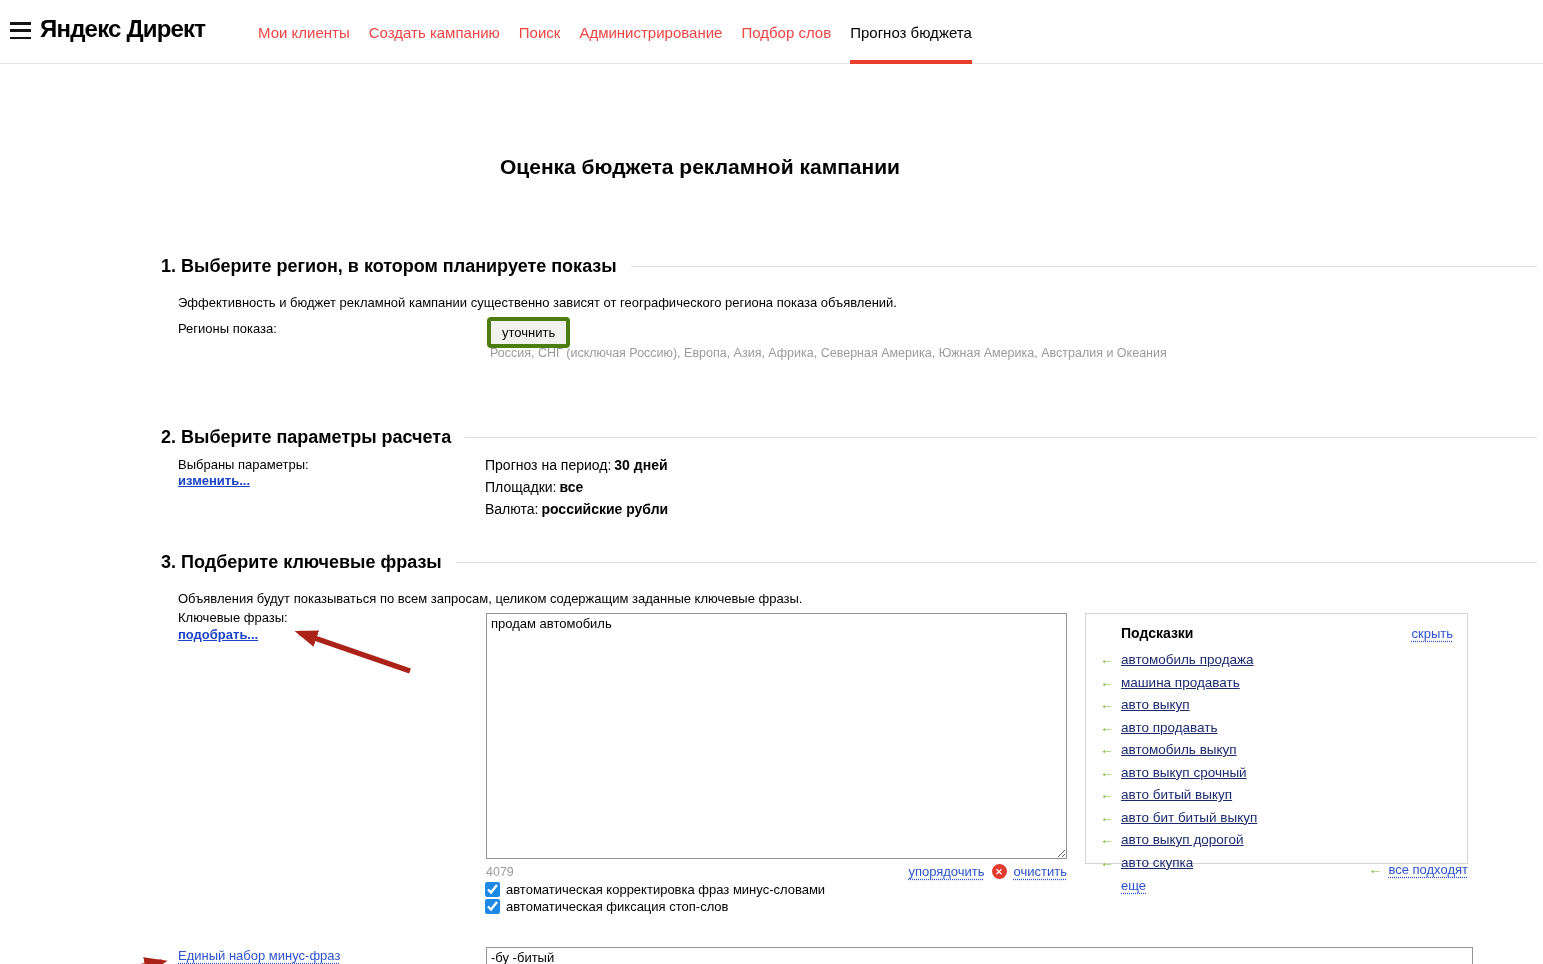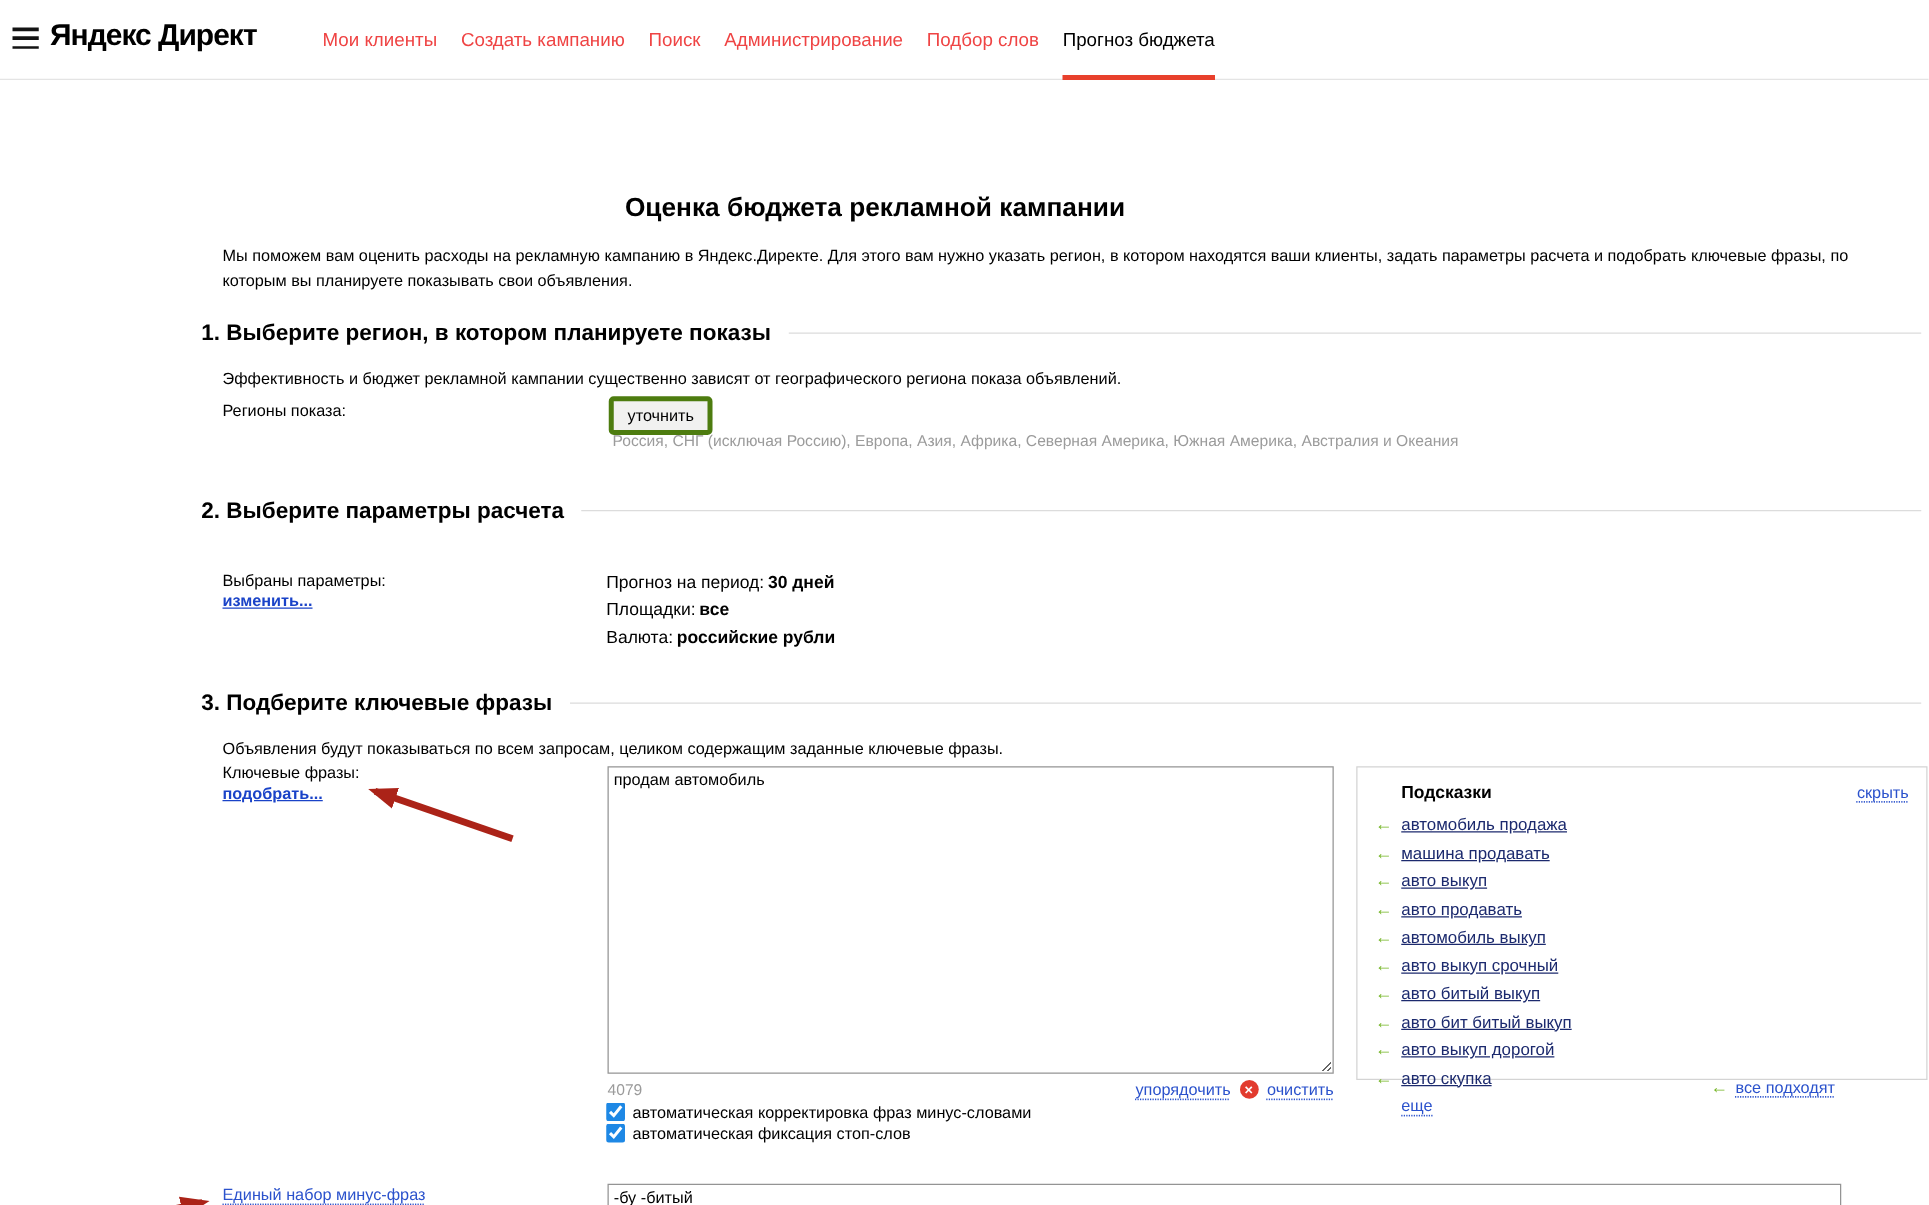--- a/index.html
+++ b/index.html
@@ -86,32 +86,31 @@
     <div class="nav-item">Поиск</div>
     <div class="nav-item">Администрирование</div>
     <div class="nav-item">Подбор слов</div>
     <div class="nav-item active">Прогноз бюджета</div>
   </nav>
 </div>
 
 <div class="main">
 
   <h1 class="abs title">Оценка бюджета рекламной кампании</h1>
-  <p class="abs text intro">Мы поможем вам оценить расходы на рекламную кампанию в Яндекс.Директе. Для этого вам нужно указать регион, в котором находятся ваши клиенты, задать параметры расчета и подобрать ключевые фразы, по которым вы планируете показывать свои объявления.</p>
 
   <div class="abs sec-head" style="top:192px">
     <span>1. Выберите регион, в котором планируете показы</span>
       <span class="rule"></span>
   </div>
   <p class="abs text" style="top:229px;left:178px">Эффективность и бюджет рекламной кампании существенно зависят от географического региона показа объявлений.</p>
   <div class="abs row-label" style="top:257px;left:178px">Регионы показа:</div>
   <button class="btn" style="top:253px;left:487px">уточнить</button>
   <div class="abs muted" style="top:282px;left:490px">Россия, СНГ (исключая Россию), Европа, Азия, Африка, Северная Америка, Южная Америка, Австралия и Океания</div>
 
-  <div class="abs sec-head" style="top:334px">
+  <div class="abs sec-head" style="top:363px">
     <span>2. Выберите параметры расчета</span>
       <span class="rule"></span>
   </div>
   <div class="abs row-label" style="top:393px;left:178px">Выбраны параметры:</div>
   <a class="abs blink" style="top:409px;left:178px">изменить...</a>
   <div class="abs kv" style="top:393px;left:485px">
     <span>Прогноз на период:</span><b>30 дней</b>
   </div>
   <div class="abs kv" style="top:415px;left:485px">
     <span>Площадки:</span><b>все</b>
@@ -123,21 +122,21 @@
   <div class="abs sec-head" style="top:488px">
     <span>3. Подберите ключевые фразы</span>
       <span class="rule"></span>
   </div>
   <p class="abs text" style="top:525px;left:178px">Объявления будут показываться по всем запросам, целиком содержащим заданные ключевые фразы.</p>
   <div class="abs row-label" style="top:546px;left:178px">Ключевые фразы:</div>
   <a class="abs blink" style="top:563px;left:178px">подобрать...</a>
 
   <textarea class="abs" style="left: 486px; top: 549px; width: 581px; height: 246px;">продам автомобиль</textarea>
 
-  <div class="abs hints" style="left:1085px;top:549px;width:457px;height:251px">
+  <div class="abs hints" style="left:1085px;top:549px;width:383px;height:251px">
     <div class="hints-head">
       <span class="hints-title">Подсказки</span>
       <a class="dlink">скрыть</a>
     </div>
     <ul class="hints-list">
       <li>
           <span class="garrow">←</span>
           <a class="hlink">автомобиль продажа</a>
         </li>
       <li>

